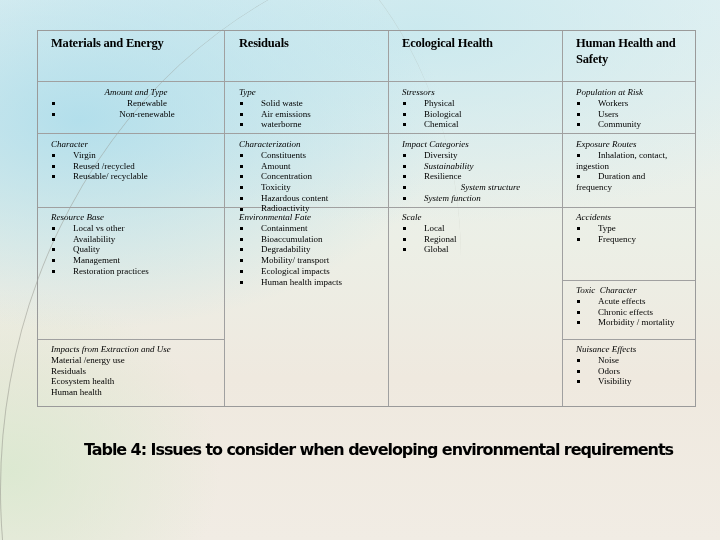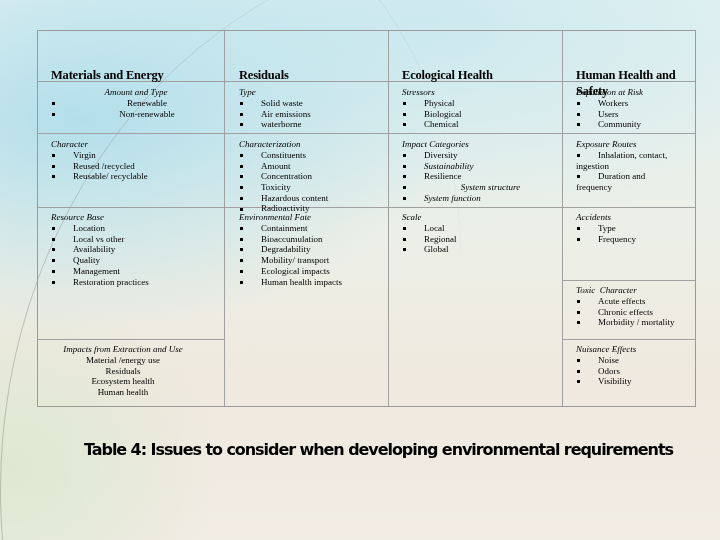--- a/index.html
+++ b/index.html
@@ -19,21 +19,21 @@
   .arc1 { left:0px; top:-60px; width:980px; height:1100px; border-left:1.5px solid rgba(150,150,140,0.55); }
   .arc2 { left:-140px; top:-120px; width:600px; height:760px; border-top:1.5px solid rgba(160,160,150,0.35); border-left:1.5px solid rgba(160,160,150,0.35); }
   .table-wrap {
     position:absolute; left:37px; top:30px; width:659px; height:377px;
     border:1.5px solid #9a9a9a; box-sizing:border-box;
   }
   .vline, .hline { position:absolute; background:#a0a0a0; }
   .vline { width:1px; }
   .hline { height:1px; }
   .cell { position:absolute; font-size:9px; line-height:10.8px; }
-  .hdr { font-size:12.5px; line-height:16px; font-weight:bold; letter-spacing:-0.2px;margin-top:32px; }
+  .hdr { font-size:12.5px; line-height:16px; font-weight:bold; letter-spacing:-0.2px; }
   .sub { font-style:italic; }
   .li { position:relative; padding-left:22px; }
   .li::before { content:""; position:absolute; left:1px; top:4px; width:3px; height:3px; background:#000; }
   .plain { }
   .caption {
     position:absolute; left:84px; top:440px; width:560px;
     font-family:"DejaVu Sans", "Liberation Sans", sans-serif; font-weight:bold;
     font-size:16.5px; letter-spacing:-1.1px; transform:scaleX(0.97); transform-origin:left;
     color:#000; white-space:nowrap;
   }
@@ -68,28 +68,27 @@
     <div class="li">Non-renewable</div>
   </div>
   <div class="cell" style="left:13px; top:108px; width:170px;">
     <div class="sub">Character</div>
     <div class="li">Virgin</div>
     <div class="li">Reused /recycled</div>
     <div class="li">Reusable/ recyclable</div>
   </div>
   <div class="cell" style="left:13px; top:181px; width:170px;">
     <div class="sub">Resource Base</div>
-    <div class="li">Location</div>
     <div class="li">Local vs other</div>
     <div class="li">Availability</div>
     <div class="li">Quality</div>
     <div class="li">Management</div>
     <div class="li">Restoration practices</div>
   </div>
-  <div class="cell" style="left:0; top:313px; width:170px;text-align:center;">
+  <div class="cell" style="left:13px; top:313px; width:170px;">
     <div class="sub">Impacts from Extraction and Use</div>
     <div class="plain">Material /energy use</div>
     <div class="plain">Residuals</div>
     <div class="plain">Ecosystem health</div>
     <div class="plain">Human health</div>
   </div>
 
   <div class="cell" style="left:201px; top:56px; width:145px;">
     <div class="sub">Type</div>
     <div class="li">Solid waste</div>

